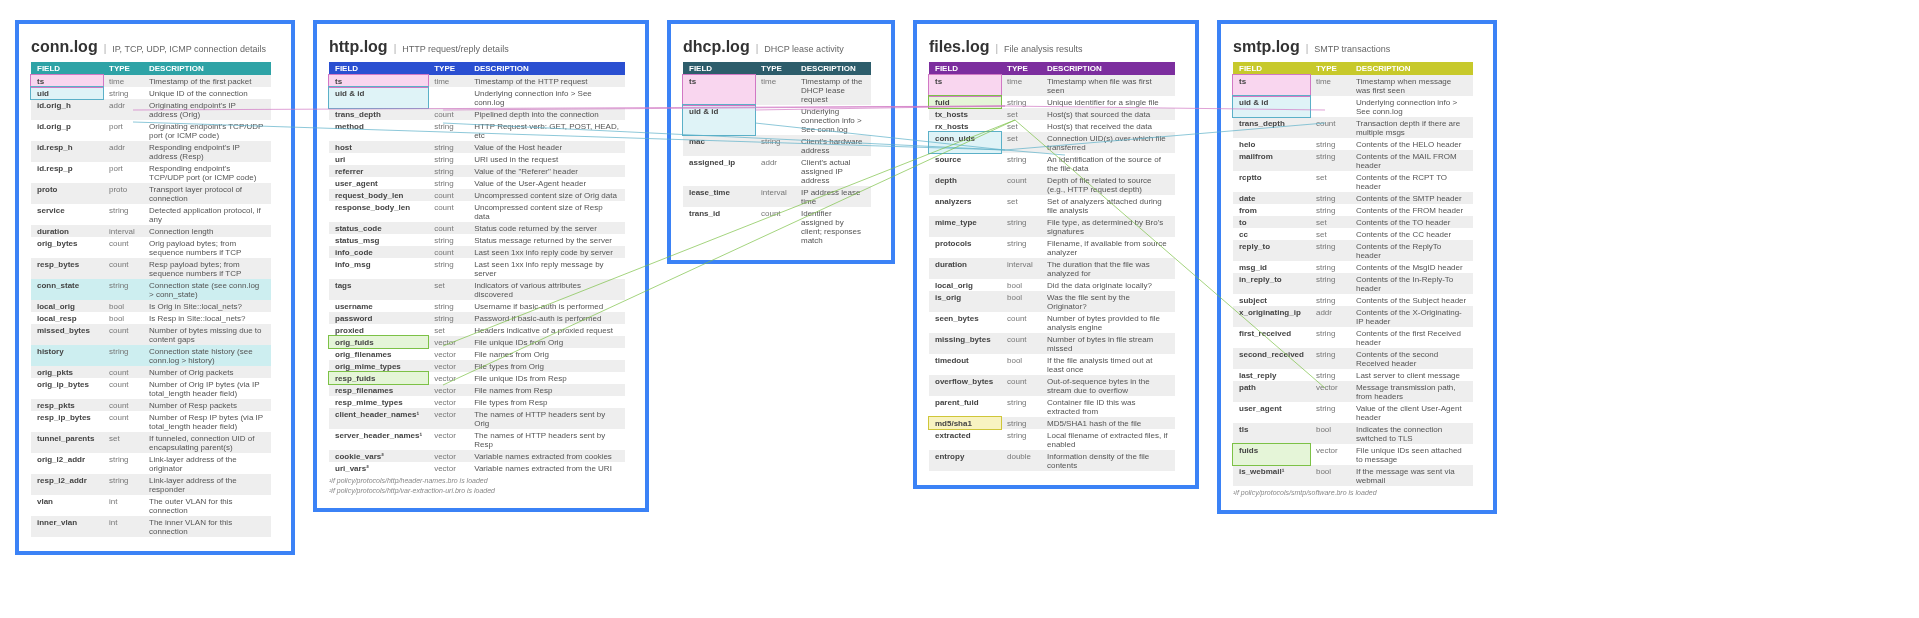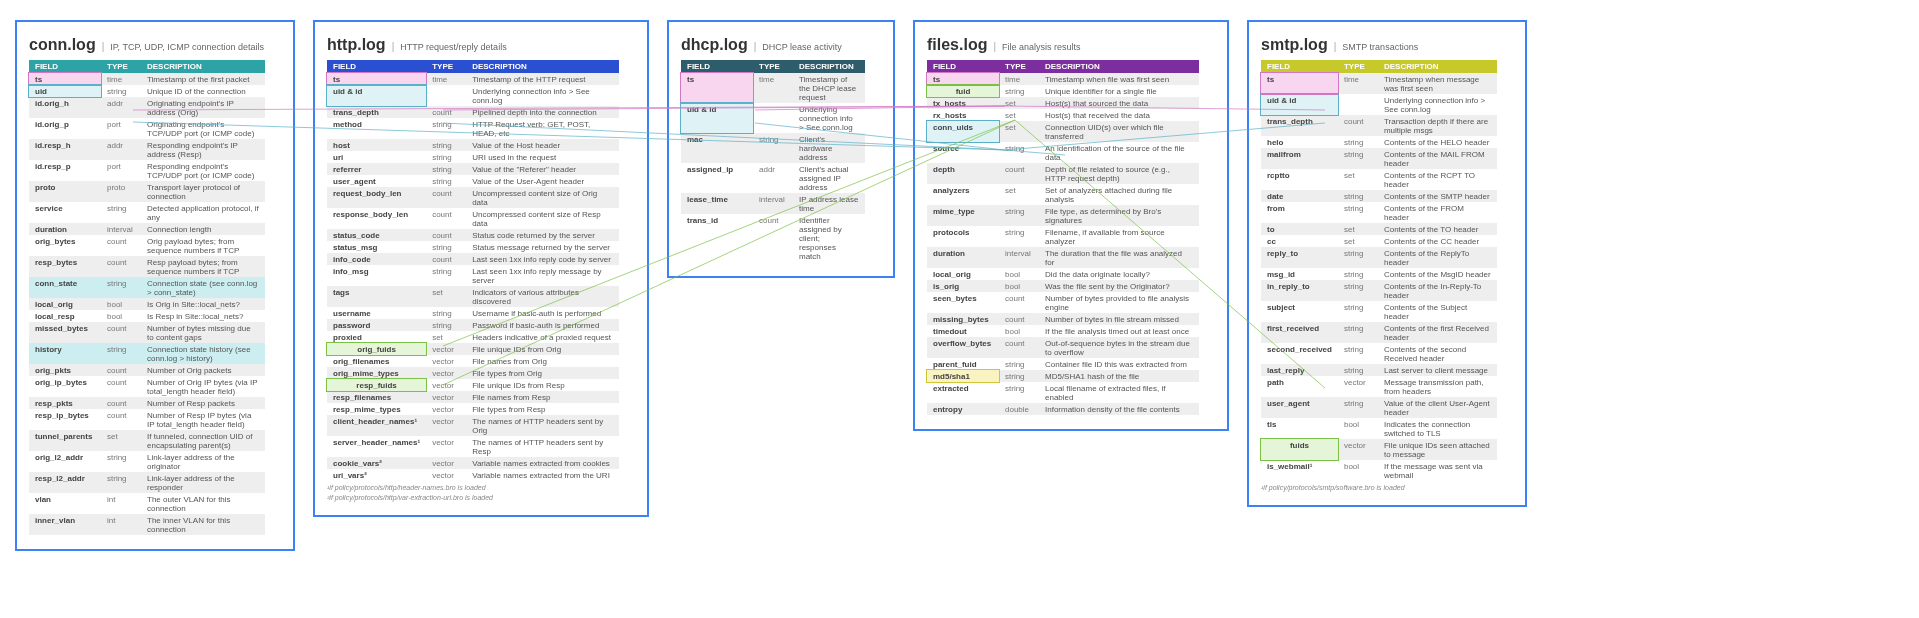--- a/index.html
+++ b/index.html
@@ -12,23 +12,23 @@
     background: #fff;
     width: 1919px;
   }
   .page-container {
     position: relative;
     display: flex;
     gap: 18px;
     align-items: flex-start;
   }
   .card {
-    border: 2px solid #3b82f6;
+    border: 4px solid #3b82f6;
     background: #fff;
-    padding: 14px 28px 14px 12px;
+    padding: 14px 20px 14px 12px;
     flex: 0 0 auto;
   }
   .title-row {
     display: flex;
     align-items: baseline;
     gap: 6px;
     margin-bottom: 6px;
   }
   .log-title {
     font-size: 16px;
@@ -65,33 +65,33 @@
   .footnote {
     font-size: 7px;
     font-style: italic;
     color: #888;
     margin-top: 3px;
   }
   
   .hl-pink   td.field { background: #f9d6ef !important; outline: 1px solid #d178c4; }
   .hl-cyan   td.field { background: #dff3f7 !important; outline: 1px solid #5bb0c8; }
   .hl-teal   td { background: #cdeef0 !important; }
-  .hl-green  td.field { background: #e5f5d8 !important; outline: 1px solid #7cc146; text-align: center; }
+  .hl-green  td.field { background: #e5f5d8 !important; outline: 1px solid #7cc146; }
   .hl-yellow td.field { background: #f8f3c1 !important; outline: 1px solid #cfc639; }
   
   .hdr-conn  th { background: #2ea3a6; }
   .hdr-http  th { background: #2a4fd1; }
   .hdr-dhcp  th { background: #2d5d6b; }
   .hdr-files th { background: #7c2e9e; }
   .hdr-smtp  th { background: #c7c92b; }
   
   #card-conn  { width: 280px; }
   #card-http  { width: 336px; }
   #card-dhcp  { width: 228px; }
-  #card-files { width: 316px; }
+  #card-files { width: 286px; }
   #card-smtp  { width: 280px; }
 
   th.col-field { width: 72px; }
   th.col-type  { width: 40px; }
 
   
   svg.overlay {
     position: absolute;
     top: 0; left: 0;
     pointer-events: none;
@@ -672,20 +672,25 @@
             <td class="field">in_reply_to</td>
             <td class="type">string</td>
             <td class="desc">Contents of the In-Reply-To header</td>
           </tr>
           <tr>
             <td class="field">subject</td>
             <td class="type">string</td>
             <td class="desc">Contents of the Subject header</td>
           </tr>
           <tr>
+            <td class="field">x_originating_ip</td>
+            <td class="type">addr</td>
+            <td class="desc">Contents of the X-Originating-IP header</td>
+          </tr>
+          <tr>
             <td class="field">first_received</td>
             <td class="type">string</td>
             <td class="desc">Contents of the first Received header</td>
           </tr>
           <tr>
             <td class="field">second_received</td>
             <td class="type">string</td>
             <td class="desc">Contents of the second Received header</td>
           </tr>
           <tr>

